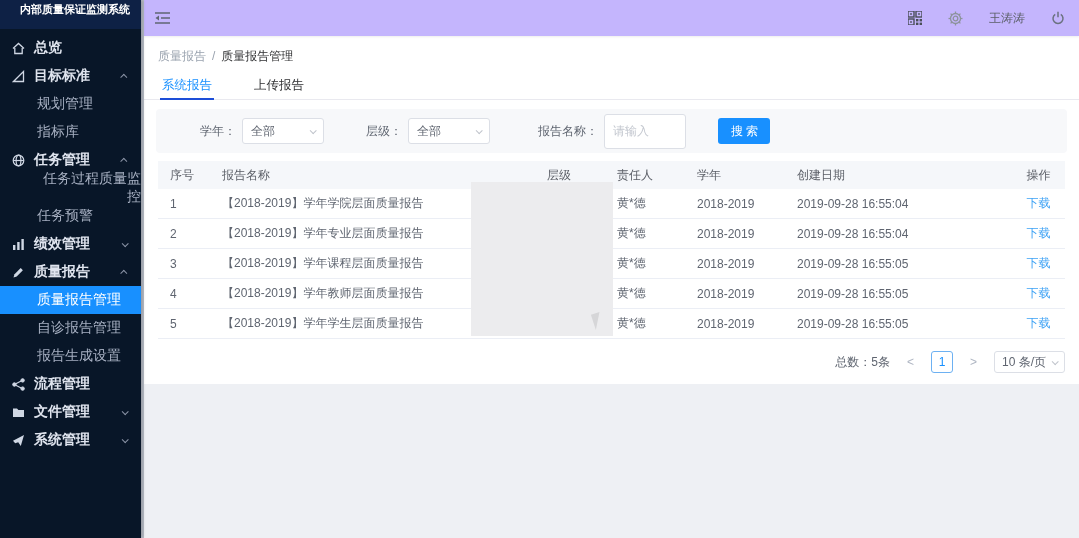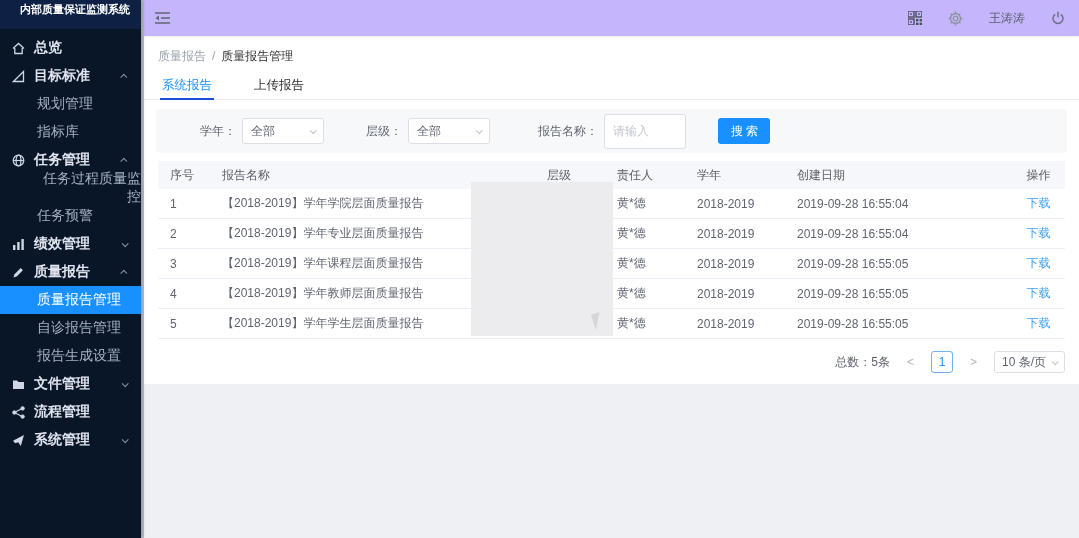--- a/index.html
+++ b/index.html
@@ -158,39 +158,39 @@
     <span class="ni-label">自诊报告管理</span>
 
   </div>
       <div class="nav-item sub">
 
     <span class="ni-label">报告生成设置</span>
 
   </div>
       <div class="nav-item root">
     <span class="ni-icon">
-          <svg width="13" height="13" viewBox="0 0 13 13" fill="#cfd7e4">
-            <path d="M1 2.5 h4 l1.4 1.6 H12 V11 H1 Z"></path>
-          </svg>
-        </span>
-    <span class="ni-label">文件管理</span>
-    <span class="ni-arrow down"></span>
-  </div>
-      <div class="nav-item root">
-    <span class="ni-icon">
           <svg width="13" height="13" viewBox="0 0 13 13" fill="#cfd7e4" stroke="#cfd7e4">
             <circle cx="10.6" cy="2.4" r="1.7"></circle>
             <circle cx="10.6" cy="10.6" r="1.7"></circle>
             <circle cx="2.4" cy="6.5" r="1.7"></circle>
             <line x1="3.8" y1="5.7" x2="9.2" y2="3" stroke-width="1.2"></line>
             <line x1="3.8" y1="7.3" x2="9.2" y2="10" stroke-width="1.2"></line>
           </svg>
         </span>
     <span class="ni-label">流程管理</span>
 
+  </div>
+      <div class="nav-item root">
+    <span class="ni-icon">
+          <svg width="13" height="13" viewBox="0 0 13 13" fill="#cfd7e4">
+            <path d="M1 2.5 h4 l1.4 1.6 H12 V11 H1 Z"></path>
+          </svg>
+        </span>
+    <span class="ni-label">文件管理</span>
+    <span class="ni-arrow down"></span>
   </div>
       <div class="nav-item root">
     <span class="ni-icon">
           <svg width="13" height="13" viewBox="0 0 13 13" fill="#cfd7e4">
             <path d="M1 6.8 L12 1 L8.8 12 L6.2 8.3 L3.2 9.3 Z"></path>
           </svg>
         </span>
     <span class="ni-label">系统管理</span>
     <span class="ni-arrow down"></span>
   </div>

